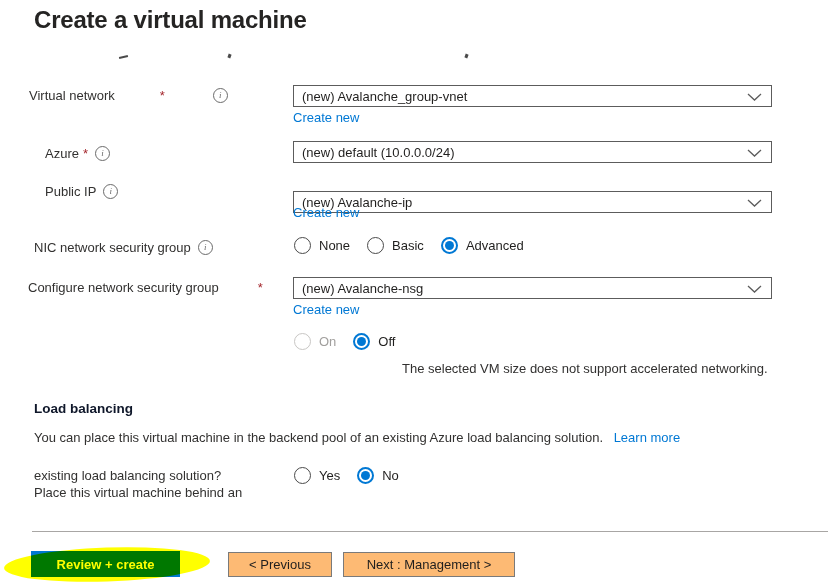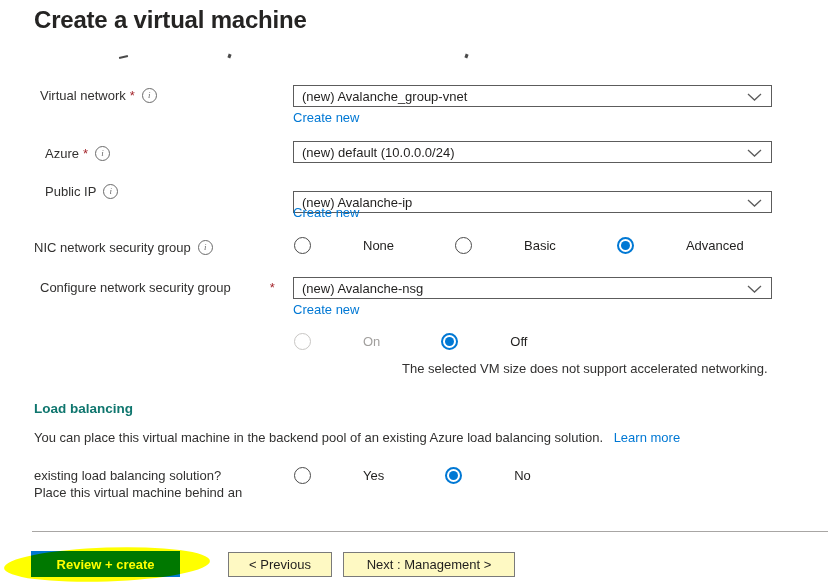--- a/index.html
+++ b/index.html
@@ -18,41 +18,41 @@
   .info::after{content:"i";}
 
   .dropdown{position:absolute;left:293px;width:479px;height:22px;box-sizing:border-box;
             border:1px solid #5c5c5c;background:#fff;display:flex;align-items:center;
             padding:0 30px 0 8px;font-size:13px;color:#201f1e;cursor:pointer;}
   .chev{position:absolute;right:9px;top:7px;}
 
   .link{position:absolute;left:293px;font-size:13px;color:#0078d4;cursor:pointer;text-decoration:none;white-space:nowrap;}
   .inline-link{color:#0078d4;cursor:pointer;text-decoration:none;}
 
-  .radio-group{position:absolute;left:294px;display:flex;align-items:center;font-size:13px;color:#201f1e;gap:44px;}
+  .radio-group{position:absolute;left:294px;display:flex;align-items:center;font-size:13px;color:#201f1e;}
   .radio{width:17px;height:17px;box-sizing:border-box;border:1px solid #4a4a4a;border-radius:50%;
          background:#fff;margin-right:8px;position:relative;cursor:pointer;flex:0 0 auto;}
   .radio.selected{border:2px solid #0078d4;}
   .radio.selected::after{content:"";position:absolute;inset:2px;border-radius:50%;background:#0078d4;}
   .radio.disabled{border-color:#c8c6c4;cursor:default;}
   .opt-label{margin-right:17px;cursor:pointer;}
   .opt-label.disabled{color:#a19f9d;cursor:default;}
 
   .note{position:absolute;left:402px;top:361px;font-size:13px;color:#323130;white-space:nowrap;}
 
-  .section-heading{position:absolute;left:34px;top:401px;font-size:13.5px;font-weight:700;color:#0f766e;}
+  .section-heading{position:absolute;left:34px;top:401px;font-size:13.5px;font-weight:700;color:#0f172a;}
   .paragraph{position:absolute;left:34px;top:430px;font-size:13px;color:#323130;white-space:nowrap;}
   .question{position:absolute;left:34px;top:467px;font-size:13px;color:#323130;line-height:17px;}
 
   .divider{position:absolute;left:32px;top:531px;width:796px;height:1px;background:#a8a6a4;}
 
   .btn-primary{position:absolute;left:31px;top:551px;width:149px;height:26px;background:#0078d4;
                color:#ffffff;font-size:13px;font-weight:700;border:none;display:flex;
                align-items:center;justify-content:center;cursor:pointer;font-family:inherit;}
-  .btn-secondary{position:absolute;top:552px;height:25px;box-sizing:border-box;background:#fef9c3;
+  .btn-secondary{position:absolute;top:552px;height:25px;box-sizing:border-box;background:#fdba74;
                  border:1px solid #7a7a7a;color:#201f1e;font-size:13px;display:flex;
                  align-items:center;justify-content:center;cursor:pointer;font-family:inherit;}
   .btn-prev{left:228px;width:104px;}
   .btn-next{left:343px;width:172px;}
 
   .highlight{position:absolute;left:0;top:540px;width:222px;height:46px;
              mix-blend-mode:multiply;pointer-events:none;z-index:5;}
 </style>
 </head>
 <body>
@@ -60,21 +60,21 @@
 <div class="page">
 
   <div class="page-title">Create a virtual machine</div>
 
   <div>
     <span class="frag" style="left:119px;top:56px;width:9px;transform:rotate(-12deg);"></span>
     <span class="frag" style="left:228px;top:54px;width:3px;height:4px;transform:rotate(20deg);"></span>
     <span class="frag" style="left:465px;top:54px;width:3px;height:4px;transform:rotate(20deg);"></span>
   </div>
 
-  <div class="field-label" style="left:40px;top:88px;">
+  <div class="field-label" style="left:29px;top:88px;gap:41px;">
     <span>Virtual network</span>
     <span class="req">*</span>
     <span class="info"></span>
   </div>
   <div class="dropdown" style="top:85px;">
     <span>(new) Avalanche_group-vnet</span>
     <svg class="chev" width="15" height="8" viewBox="0 0 15 8">
       <path d="M1 1 L7.5 7 L14 1" fill="none" stroke="#5c5c5c" stroke-width="1.3"></path>
     </svg>
   </div>
@@ -110,21 +110,21 @@
   </div>
   <div class="radio-group" style="top:237px;">
     <span class="radio"></span>
     <span class="opt-label">None</span>
     <span class="radio"></span>
     <span class="opt-label">Basic</span>
     <span class="radio selected"></span>
     <span class="opt-label">Advanced</span>
   </div>
 
-  <div class="field-label" style="left:40px;top:280px;gap:35px;">
+  <div class="field-label" style="left:28px;top:280px;gap:35px;">
     <span>Configure network security group</span>
     <span class="req">*</span>
   </div>
   <div class="dropdown" style="top:277px;">
     <span>(new) Avalanche-nsg</span>
     <svg class="chev" width="15" height="8" viewBox="0 0 15 8">
       <path d="M1 1 L7.5 7 L14 1" fill="none" stroke="#5c5c5c" stroke-width="1.3"></path>
     </svg>
   </div>
   <a class="link" style="top:302px;">Create new</a>

